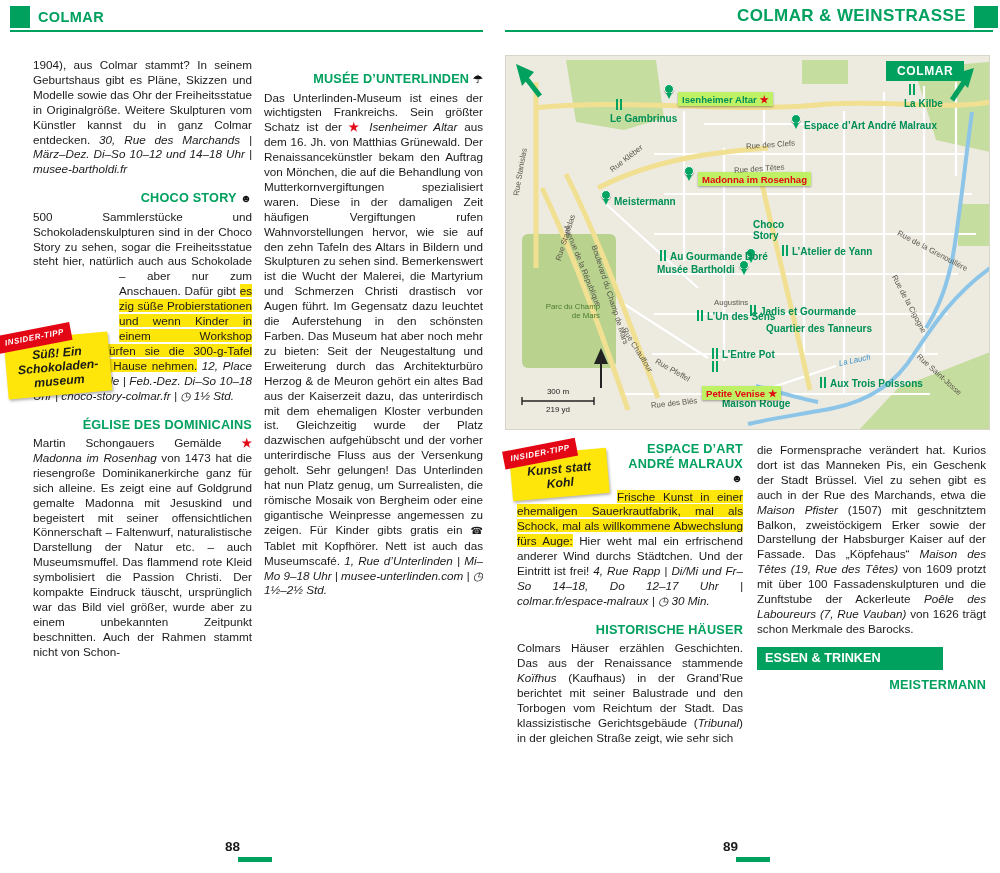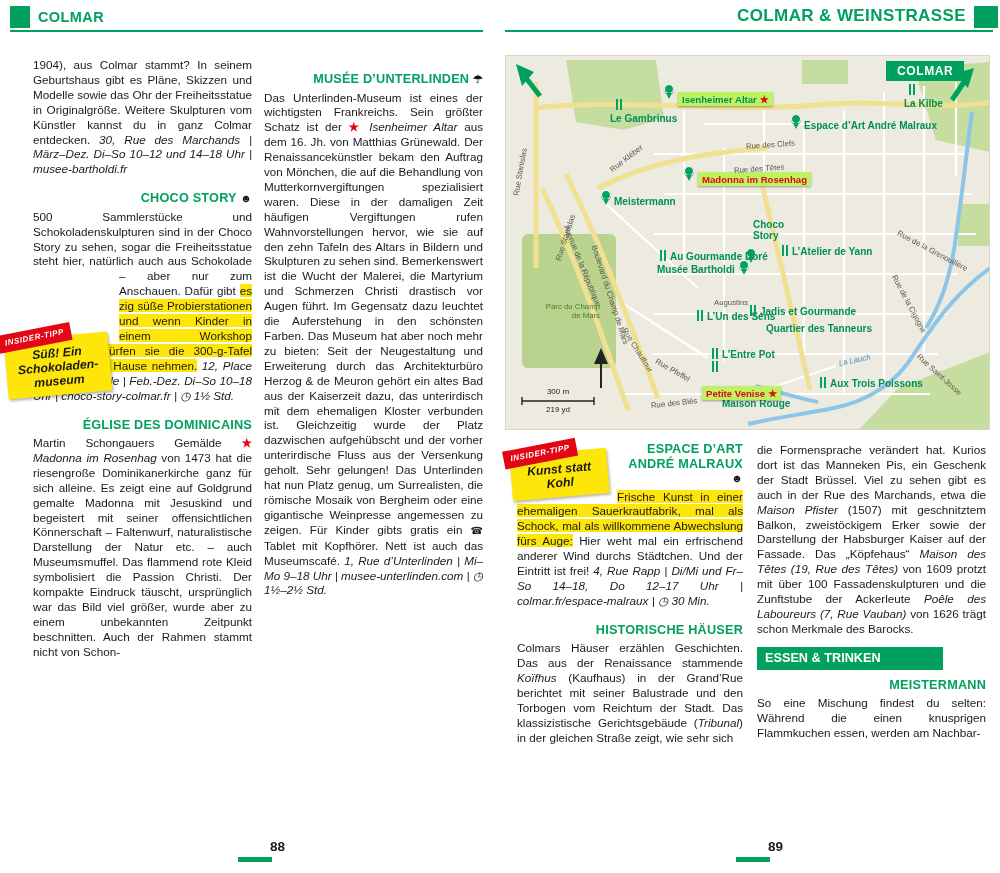--- a/index.html
+++ b/index.html
@@ -66,21 +66,21 @@
   .mpin{position:absolute;width:10px;height:10px;background:#00a361;border:1.5px solid #fff;
     border-radius:50%;box-shadow:0 1px 1px rgba(0,0,0,.35)}
   .mpin::after{content:"";position:absolute;left:1px;top:8px;border-left:3px solid transparent;
     border-right:3px solid transparent;border-top:6px solid #00a361}
   .mforks{position:absolute;width:9px;height:11px}
   .mforks::before{content:"";position:absolute;left:1px;top:0;width:2px;height:11px;
     background:#00a361;box-shadow:4px 0 0 #00a361}
   .scale-txt{position:absolute;font-size:8px;color:#222;width:72px;text-align:center}
 
   
-  .pg{position:absolute;top:839px;font-weight:bold;font-size:13.5px;width:60px;text-align:right}
+  .pg{position:absolute;top:839px;font-weight:bold;font-size:13.5px;width:60px;text-align:left}
   .pg.l{left:225px}.pg.r{left:723px}
   .pgbar{position:absolute;top:857px;width:34px;height:5px;background:#00a05e}
   .pgbar.l{left:238px}.pgbar.r{left:736px}
 </style>
 </head>
 <body>
 
 <div class="hbar l"></div>
 <div class="htitle l">COLMAR</div>
 <div class="hrule l"></div>
@@ -235,19 +235,18 @@
   <h3 class="sec" style="margin-top:2px"><span>ESPACE D’ART ANDRÉ MALRAUX</span> <span class="cat">☻</span></h3>
   <p><span class="hl">Frische Kunst in einer ehemaligen Sauerkrautfabrik, mal als Schock, mal als willkommene Abwechslung fürs Auge:</span><span> Hier weht mal ein erfrischend anderer Wind durchs Städtchen. Und der Eintritt ist frei! </span><span class="i">4, Rue Rapp | Di/Mi und Fr–So 14–18, Do 12–17 Uhr | colmar.fr/espace-malraux | ◷ 30 Min.</span></p>
   <h3 class="sec"><span>HISTORISCHE HÄUSER</span></h3>
   <p><span>Colmars Häuser erzählen Geschichten. Das aus der Renaissance stammende </span><span class="i">Koïfhus</span><span> (Kaufhaus) in der Grand’Rue berichtet mit seiner Balustrade und den Torbogen vom Reichtum der Stadt. Das klassizistische Gerichtsgebäude (</span><span class="i">Tribunal</span><span>) in der gleichen Straße zeigt, wie sehr sich</span></p>
 </div>
 
 <div class="col c4">
   <p><span>die Formensprache verändert hat. Kurios dort ist das Manneken Pis, ein Geschenk der Stadt Brüssel. Viel zu sehen gibt es auch in der Rue des Marchands, etwa die </span><span class="i">Maison Pfister</span><span> (1507) mit geschnitztem Balkon, zweistöckigem Erker sowie der Darstellung der Habsburger Kaiser auf der Fassade. Das „Köpfehaus“ </span><span class="i">Maison des Têtes (19, Rue des Têtes)</span><span> von 1609 protzt mit über 100 Fassadenskulpturen und die Zunftstube der Ackerleute </span><span class="i">Poêle des Laboureurs (7, Rue Vauban)</span><span> von 1626 trägt schon Merkmale des Barocks.</span></p>
   <span class="cathead">ESSEN &amp; TRINKEN</span>
   <h3 class="sec" style="margin-top:8px"><span>MEISTERMANN</span></h3>
-  <p><span>So eine Mischung findest du selten: Während die einen knusprigen Flammkuchen essen, werden am Nachbar-</span></p>
 </div>
 
 <div class="pg l">88</div>
 <div class="pgbar l"></div>
 <div class="pg r">89</div>
 <div class="pgbar r"></div>
 
 </body></html>

